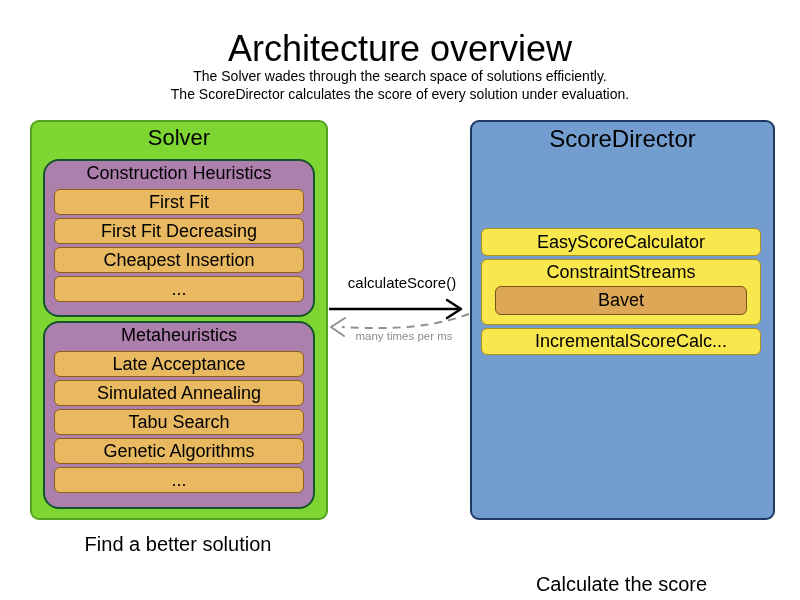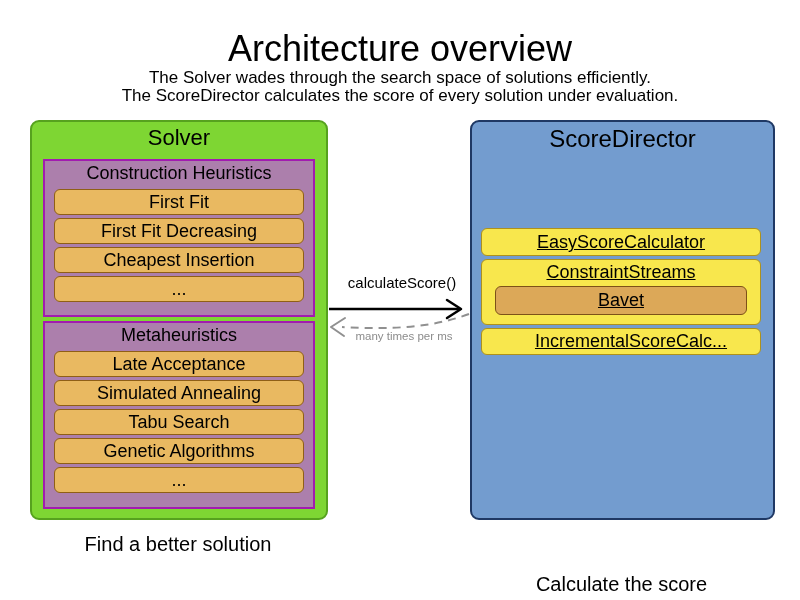--- a/index.html
+++ b/index.html
@@ -19,21 +19,21 @@
   .abs { position: absolute; }
 
   .page-title {
     left: 0; top: 28px; width: 800px;
     font-size: 36px;
     letter-spacing: 0px;
     text-align: center;
   }
   .page-subtitle {
     left: 0; width: 800px;
-    font-size: 17px;
+    font-size: 14px;
     text-align: center;
   }
   .subtitle-1 { top: 68px; }
   .subtitle-2 { top: 86px; }
 
   
   .solver-box {
     left: 30px; top: 120px;
     width: 294px; height: 396px;
     background: #7ED633;
@@ -42,22 +42,22 @@
   }
   .solver-title {
     left: 0; top: 3px; width: 100%;
     font-size: 22px;
     text-align: center;
   }
   .phase-box {
     left: 11px;
     width: 268px;
     background: #AC7FAC;
-    border: 2px solid #a21caf;
-    border-radius: 0;
+    border: 2px solid #14532d;
+    border-radius: 16px;
   }
   .phase-ch { top: 37px; height: 154px; }
   .phase-mh { top: 199px; height: 184px; }
   .phase-title {
     left: 0; top: 2px; width: 100%;
     font-size: 18px;
     text-align: center;
   }
   .algo-list {
     position: absolute;
@@ -96,21 +96,20 @@
     display: flex;
     flex-direction: column;
     gap: 3px;
   }
   .calc-box {
     background: #F8E74D;
     border: 1.5px solid #AE911C;
     border-radius: 6px;
     font-size: 18px;
     text-align: center;
-    text-decoration: underline;
   }
   .calc-easy { height: 26px; line-height: 26px; }
   .calc-cs { height: 64px; }
   .calc-cs-label { height: 25px; line-height: 25px; }
   .calc-inc { height: 25px; line-height: 25px; padding-left: 20px; }
   .bavet-box {
     margin: 1px 13px 0 13px;
     height: 27px;
     line-height: 27px;
     background: #DCA858;

